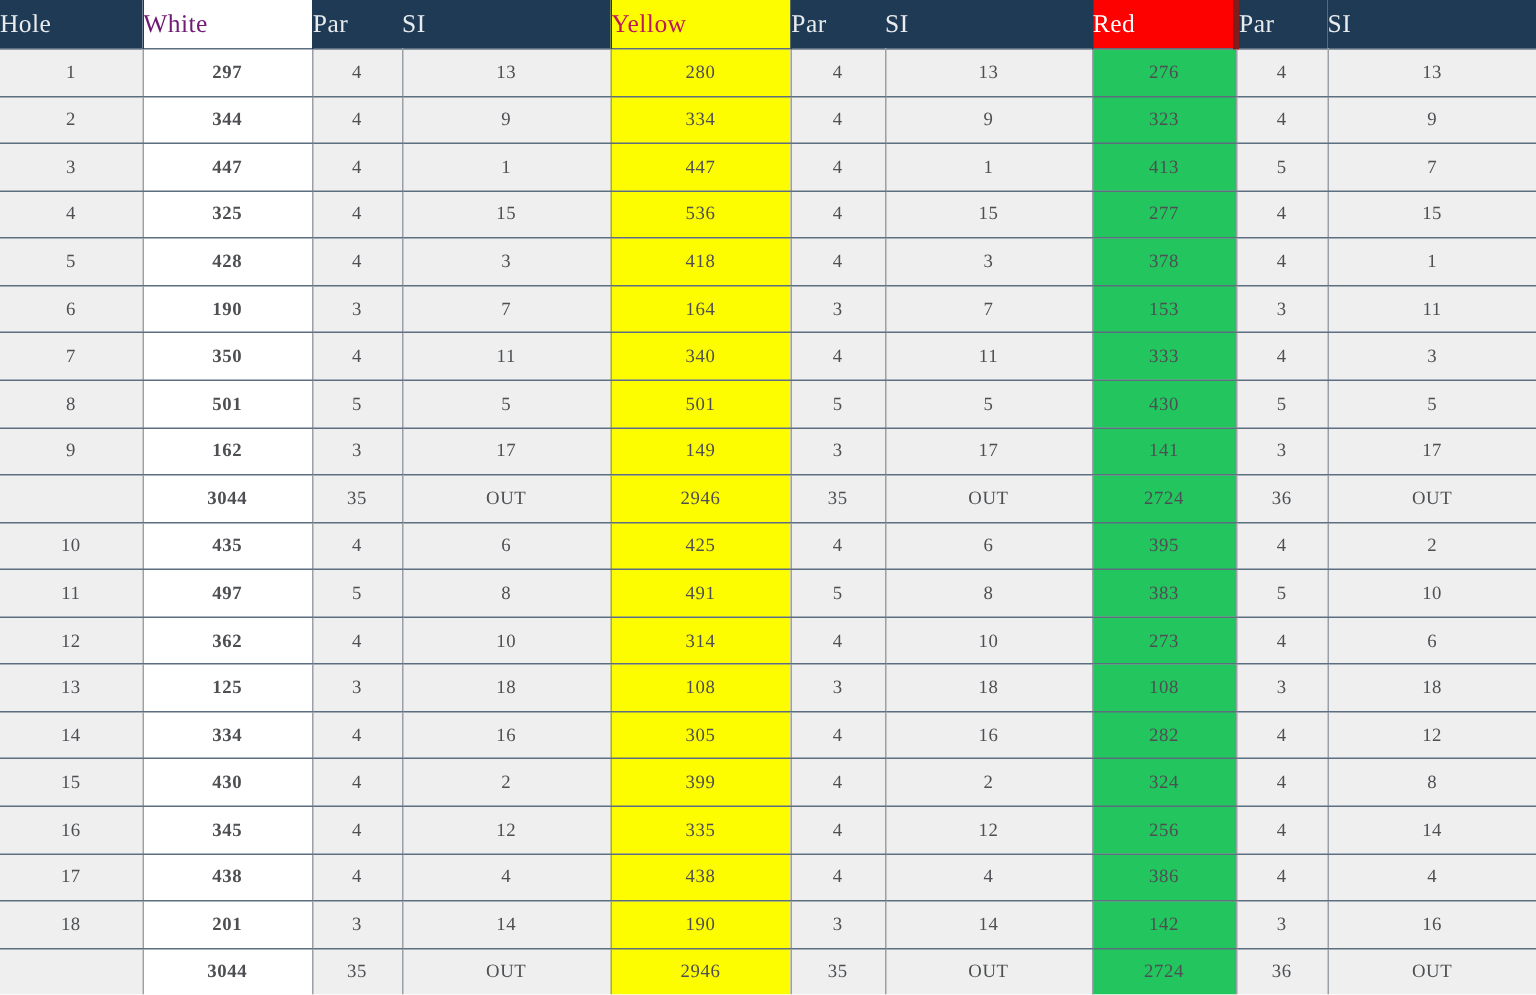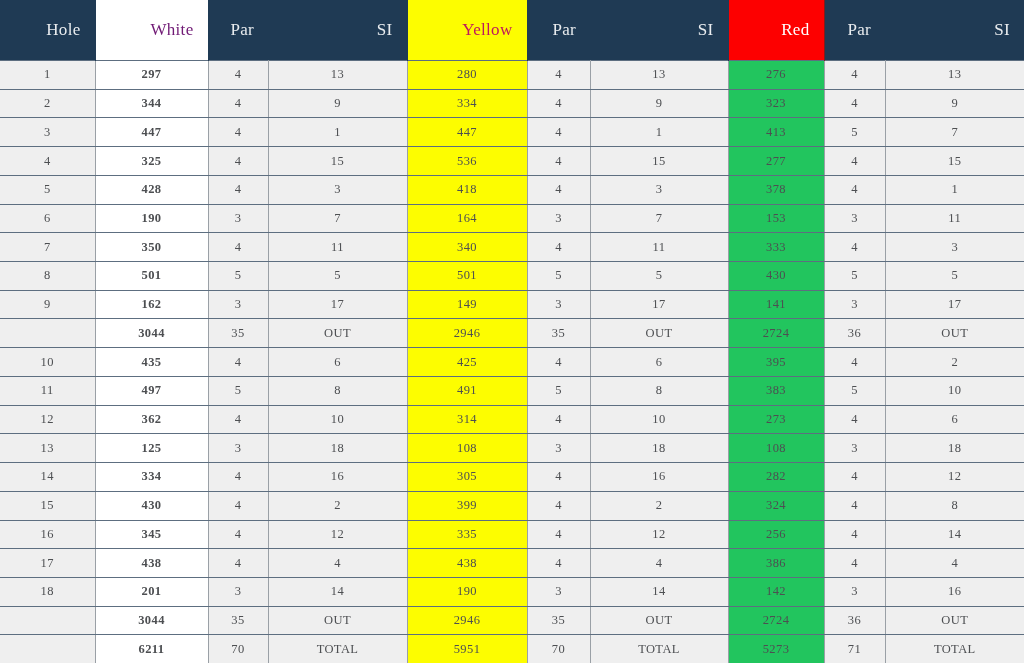--- a/index.html
+++ b/index.html
@@ -16,29 +16,29 @@
   table.scorecard {
     border-collapse: collapse;
     table-layout: fixed;
     width: 1024px;
     height: 663px;
   }
   table.scorecard th {
     height: 32px;
     font-weight: normal;
     font-size: 17px;
-    text-align: right;
+    text-align: left;
     vertical-align: middle;
-    padding: 14px;
+    padding: 0;
     letter-spacing: 0.3px;
   }
   th.h-navy   { background: #1f3a54; color: #e9ecef; }
   th.h-white  { background: #ffffff; color: #701a75; border-left: 1px solid #1f3a54; border-right: 1px solid #1f3a54; }
   th.h-yellow { background: #fdfd00; color: #be185d; border-left: 1px solid #1f3a54; border-right: 1px solid #1f3a54; }
-  th.h-red    { background: #fd0000; color: #ffffff; border-left: 1px solid #1f3a54; border-right: 1px solid #7f1d1d; }
+  th.h-red    { background: #fd0000; color: #ffffff; border-left: 1px solid #1f3a54; border-right: 4px solid #7f1d1d; }
   table.scorecard td {
     text-align: center;
     vertical-align: middle;
     font-size: 12.5px;
     padding: 0;
     color: #4d4f52;
     border-top: 1px solid #5d6e80;
     border-bottom: 1px solid #5d6e80;
     border-left: 1px solid #9aa0a6;
     border-right: 1px solid #9aa0a6;
@@ -317,27 +317,15 @@
           <td class="c-white">3044</td>
           <td class="c-gray">35</td>
           <td class="c-gray">OUT</td>
           <td class="c-yellow">2946</td>
           <td class="c-gray">35</td>
           <td class="c-gray">OUT</td>
           <td class="c-red">2724</td>
           <td class="c-gray">36</td>
           <td class="c-gray">OUT</td>
         </tr>
-        <tr>
-          <td class="c-gray"></td>
-          <td class="c-white">6211</td>
-          <td class="c-gray">70</td>
-          <td class="c-gray">TOTAL</td>
-          <td class="c-yellow">5951</td>
-          <td class="c-gray">70</td>
-          <td class="c-gray">TOTAL</td>
-          <td class="c-red">5273</td>
-          <td class="c-gray">71</td>
-          <td class="c-gray">TOTAL</td>
-        </tr>
       </tbody>
   </table>
 </div>
 
 </body></html>

